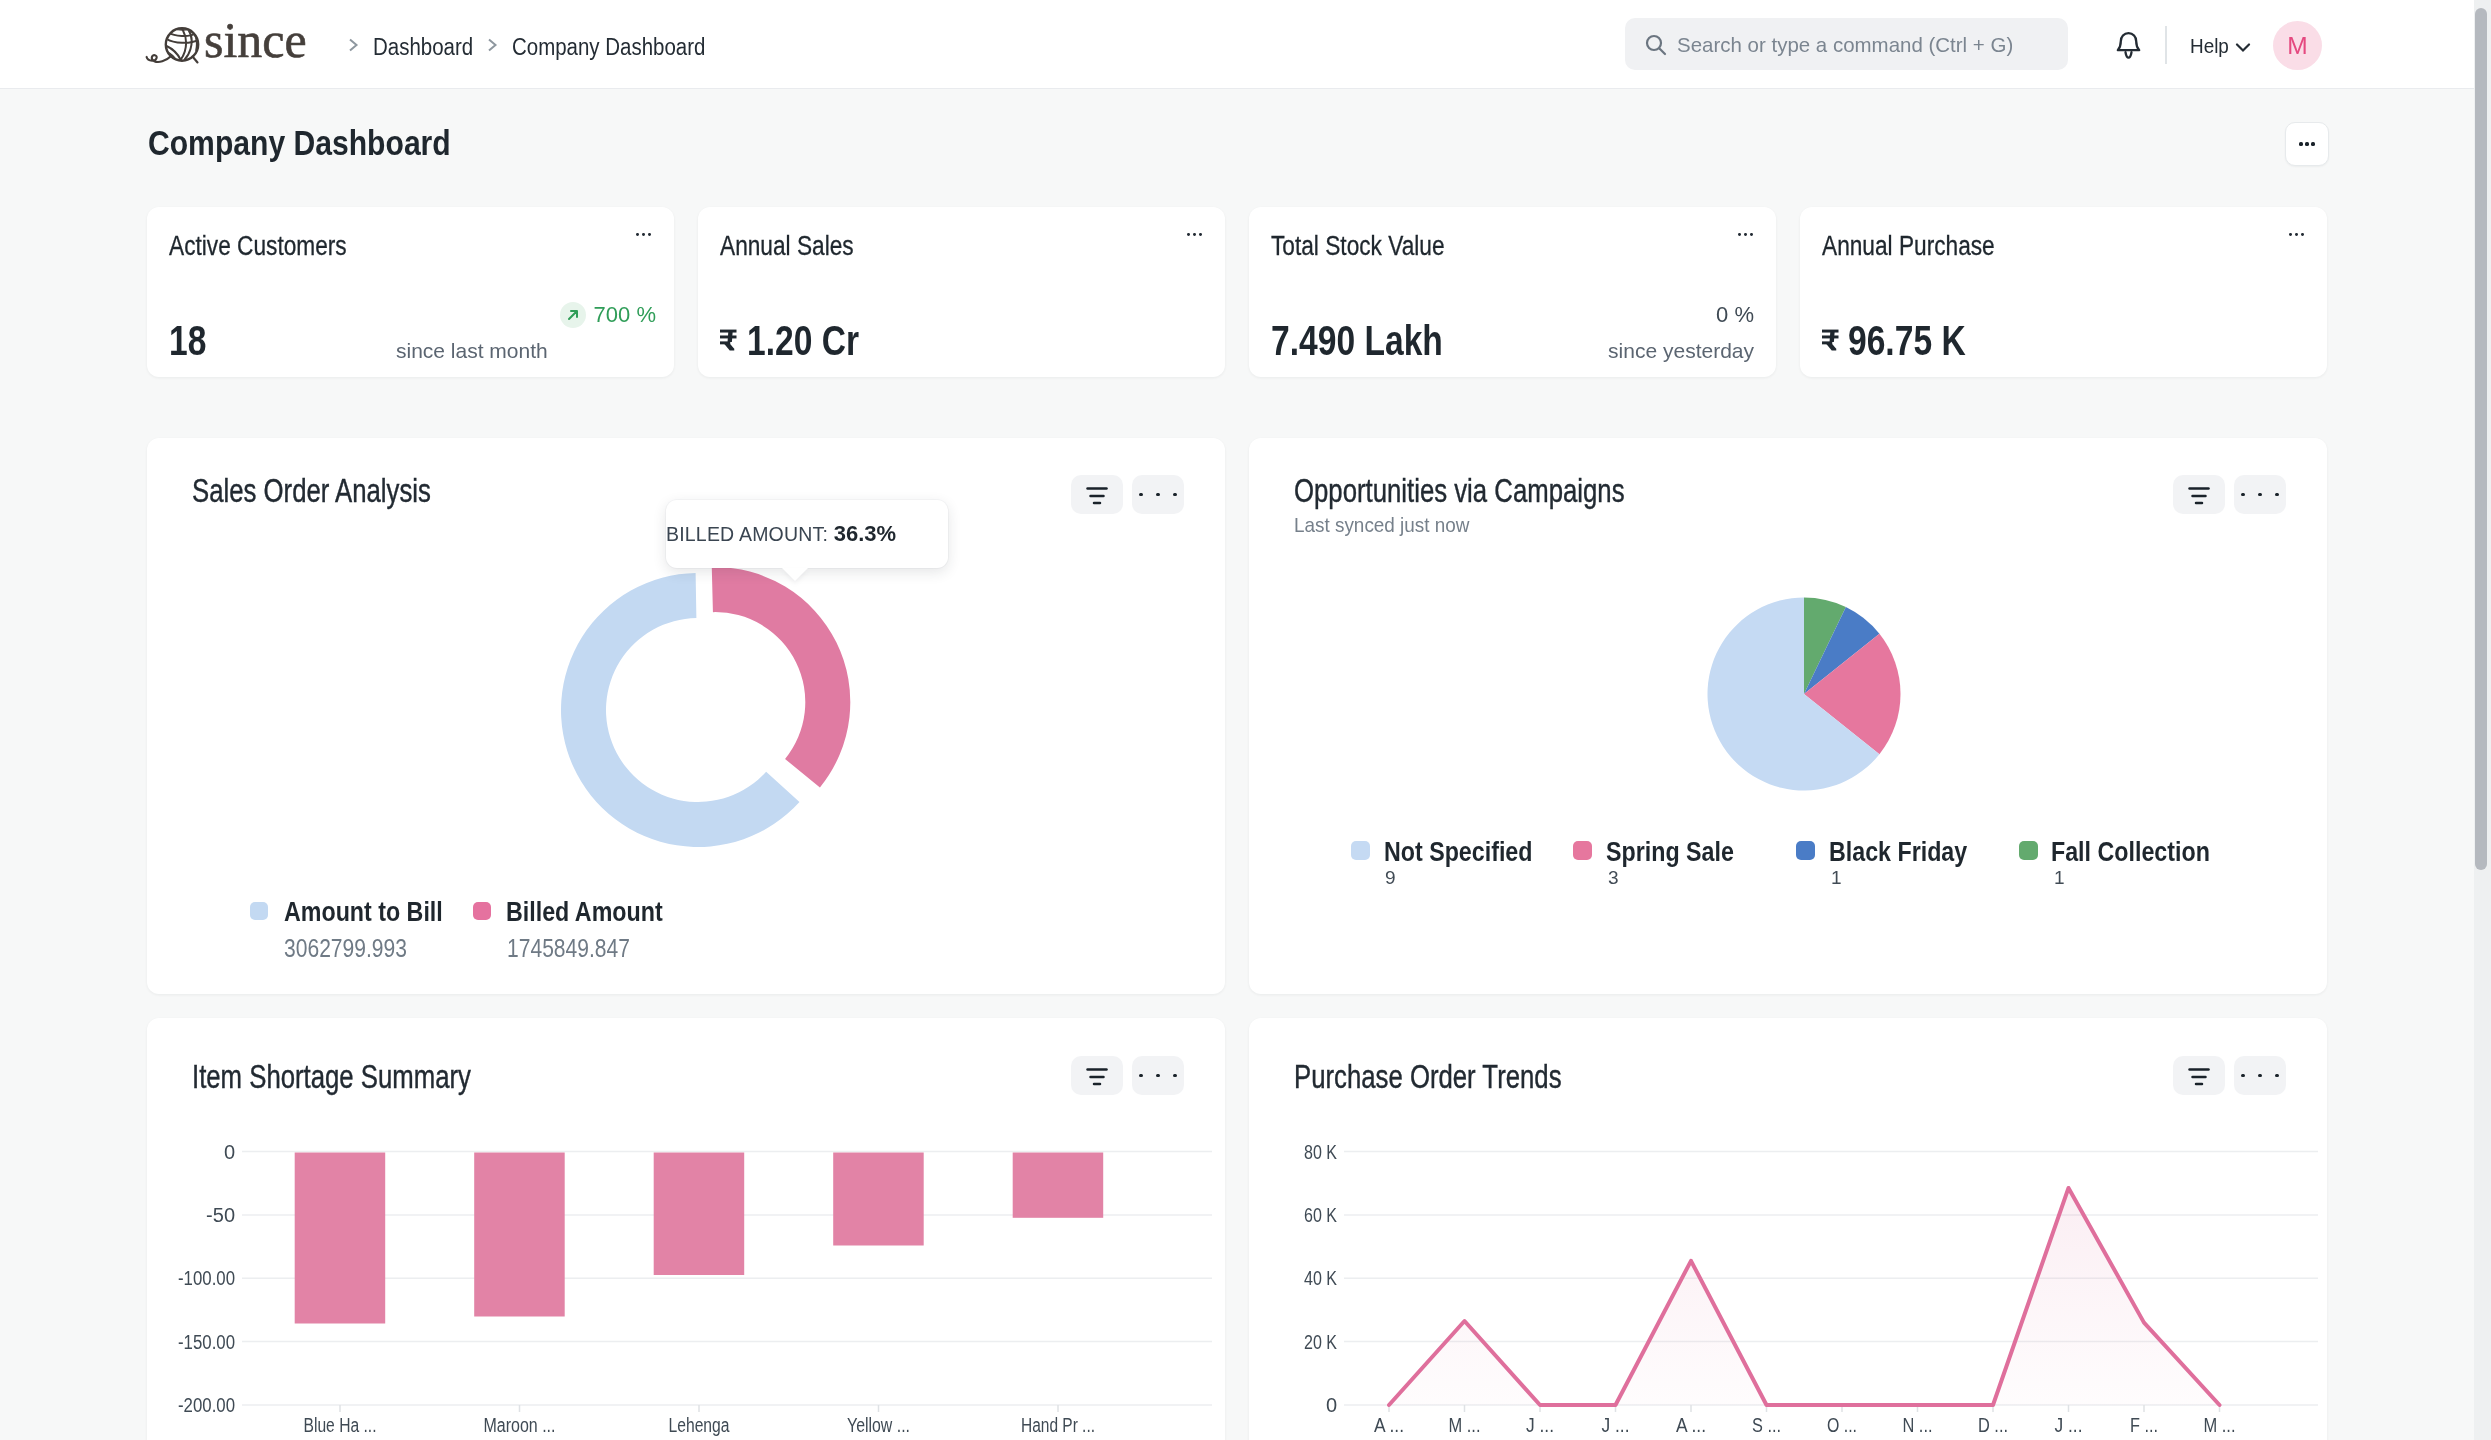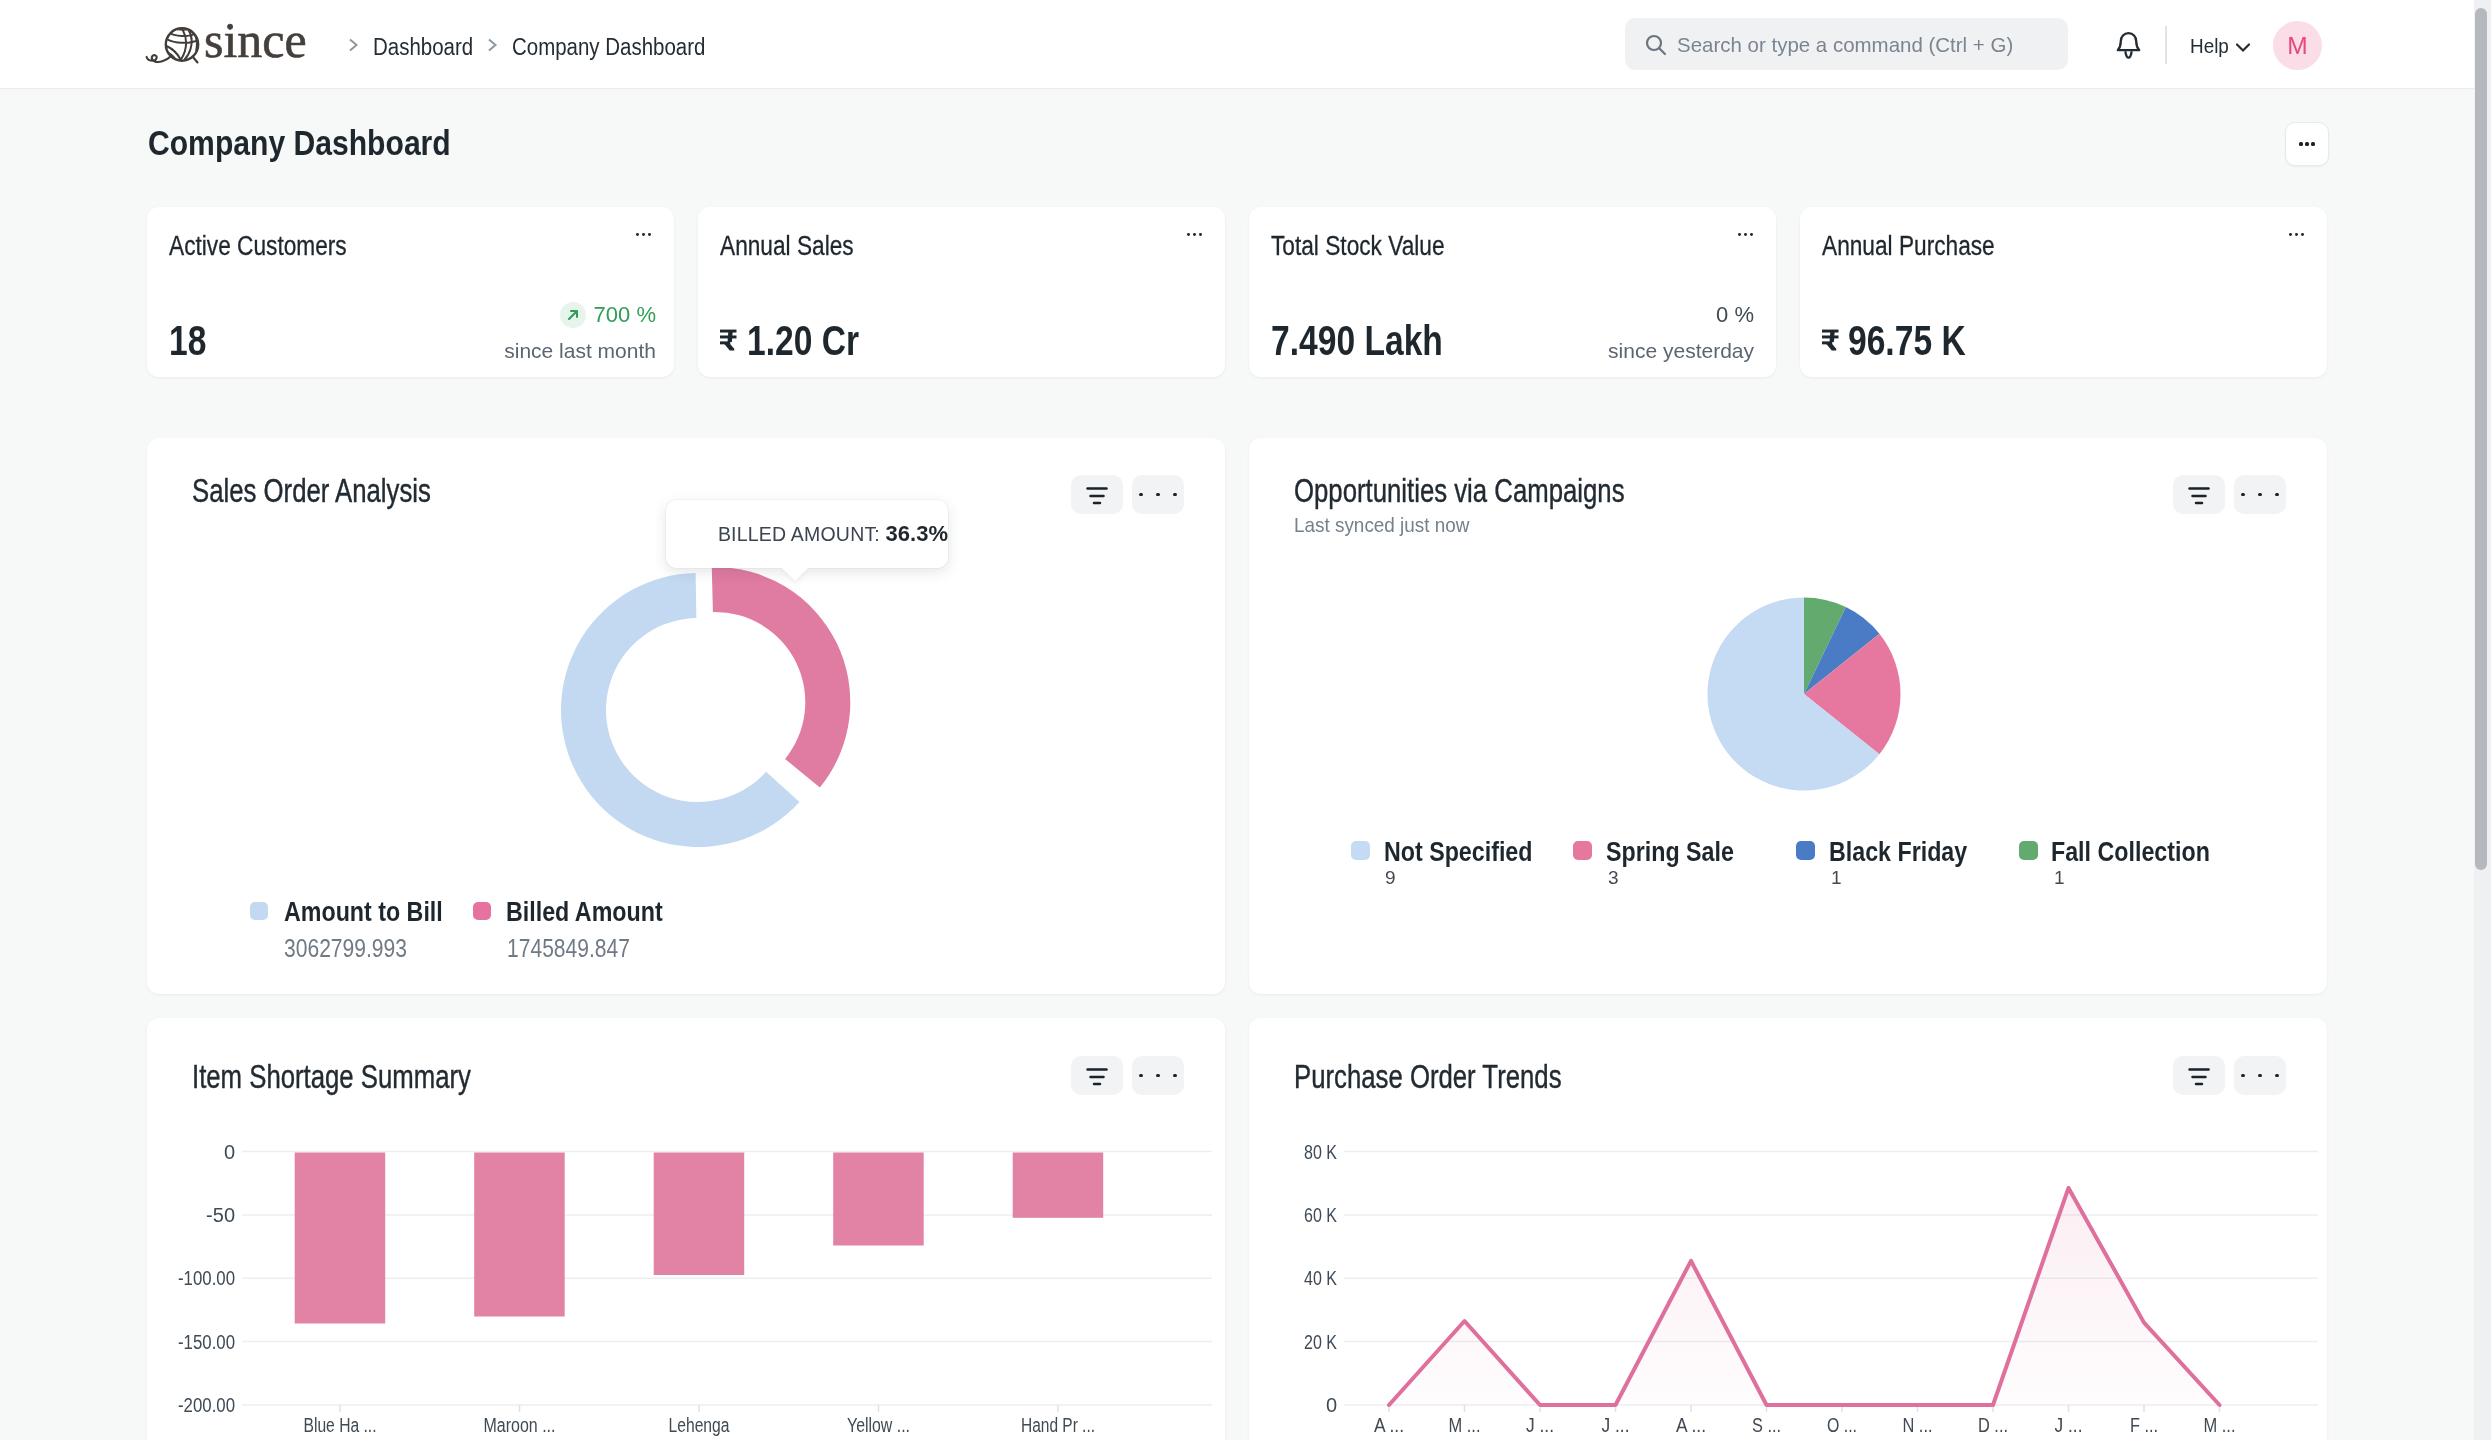--- a/index.html
+++ b/index.html
@@ -88,21 +88,21 @@
     <i></i>
     <i></i>
     <i></i>
   </div>
 <div class="abs sx" style="left:169px;top:315px;font-size:42px;font-weight:700;color:#1f272e;transform:scaleX(0.80);">18</div>
 <div class="abs" style="left:560px;top:302px;width:26px;height:26px;border-radius:50%;background:#e7f4eb;"></div>
 <svg class="abs" style="left:566px;top:308px;" width="14" height="14" viewBox="0 0 14 14">
     <path d="M3 11 L11 3 M5 3 L11 3 L11 9" fill="none" stroke="#2f9d58" stroke-width="2" stroke-linecap="round" stroke-linejoin="round"></path>
   </svg>
 <div class="abs" style="left:396px;top:302px;width:260px;text-align:right;font-size:22px;color:#2f9d58;">700 %</div>
-<div class="abs" style="left:396px;top:338.5px;width:260px;text-align:right;font-size:21px;color:#5b6571;">since last month</div>
+<div class="abs" style="left:396px;top:338.5px;width:260px;text-align:left;font-size:21px;color:#5b6571;">since last month</div>
 
 <div class="card" style="left:698px;top:207px;width:527px;height:170px;"></div>
 <div class="abs sx" style="left:720px;top:230px;font-size:27px;font-weight:500;color:#1f272e;-webkit-text-stroke:0.3px #1f272e;transform:scaleX(0.84);">Annual Sales</div>
 <div class="cdots" style="left:1187.4px;top:233.3px;">
     <i></i>
     <i></i>
     <i></i>
   </div>
 <svg class="abs" style="left:720px;top:327.5px;" width="16.5" height="24" viewBox="0 0 19 24">
     <g fill="#1f272e">
@@ -162,21 +162,21 @@
       <i></i>
     </div>
   </div>
 
 <svg class="abs" style="left:147px;top:438px;" width="1078" height="556" viewBox="0 0 1078 556">
   <path d="M652.49 364.03 A137 137 0 1 1 548.61 135.02 L549.39 180.01 A92 92 0 1 0 619.15 333.80 Z" fill="#c3d9f2"></path>
   <path d="M564.77 129.15 A135 135 0 0 1 672.92 349.42 L638.05 320.98 A90 90 0 0 0 565.94 174.13 Z" fill="#e07ba2"></path>
 </svg>
 
 <div class="abs" style="left:666px;top:500px;width:282px;height:68px;background:#fff;border-radius:11px;box-shadow:0 4px 14px rgba(30,40,50,0.12), 0 0 0 1px rgba(30,40,50,0.03);"></div>
-<div class="abs" style="left:666px;top:500px;width:282px;height:68px;line-height:68px;text-align:right;">
+<div class="abs" style="left:666px;top:500px;width:282px;height:68px;line-height:68px;text-align:left;">
   <span style="font-size:19.5px;color:#3a4551;letter-spacing:0.2px;">BILLED AMOUNT: </span><span style="font-size:22px;font-weight:700;color:#1f272e;">36.3%</span>
 </div>
 <div class="abs" style="left:782px;top:568px;width:0;height:0;border-left:13px solid transparent;border-right:13px solid transparent;border-top:13px solid #fff;filter:drop-shadow(0 3px 2px rgba(30,40,50,0.06));"></div>
 
 <div class="abs" style="left:250px;top:902px;width:18px;height:18px;border-radius:5px;background:#c3d9f2;"></div>
 <div class="abs sx" style="left:283.5px;top:894px;font-size:28px;font-weight:700;color:#1f272e;transform:scaleX(0.83);">Amount to Bill</div>
 <div class="abs sx" style="left:284px;top:932px;font-size:26px;color:#6f7a85;transform:scaleX(0.81);">3062799.993</div>
 <div class="abs" style="left:473px;top:902px;width:18px;height:18px;border-radius:5px;background:#e5729f;"></div>
 <div class="abs sx" style="left:505.8px;top:894px;font-size:28px;font-weight:700;color:#1f272e;transform:scaleX(0.83);">Billed Amount</div>
 <div class="abs sx" style="left:507px;top:932px;font-size:26px;color:#6f7a85;transform:scaleX(0.81);">1745849.847</div>

